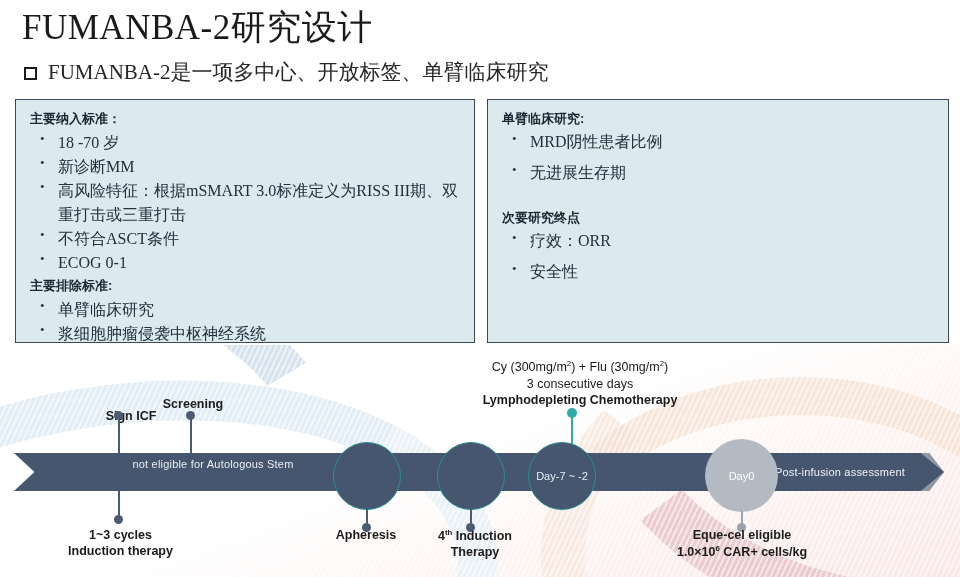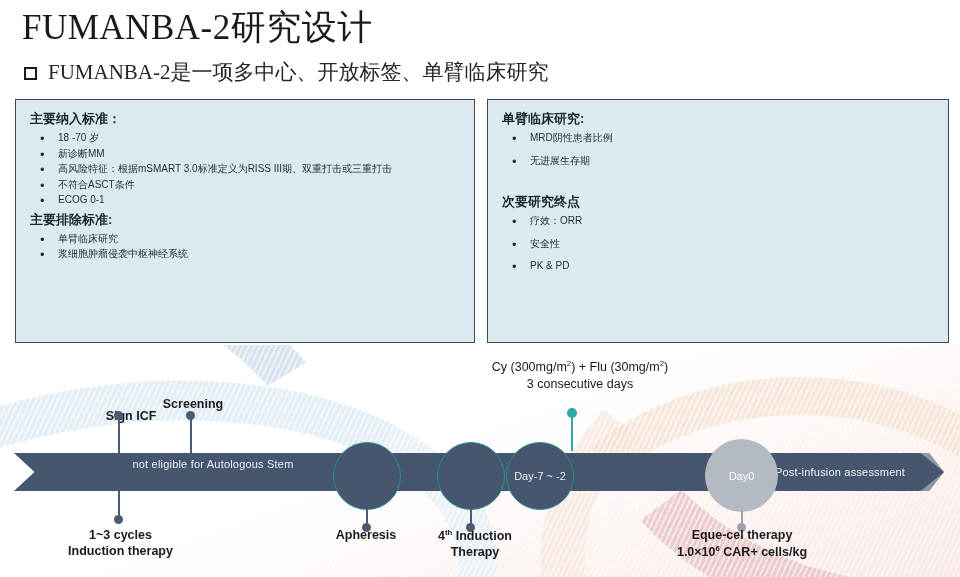--- a/index.html
+++ b/index.html
@@ -55,22 +55,22 @@
   .panel-head {
     font-family: "Liberation Sans", sans-serif;
     font-weight: bold;
     font-size: 13px;
     color: #1a2733;
     margin-bottom: 3px;
   }
 
   ul.crit { list-style: none; margin: 0 0 0 8px; }
   ul.crit li {
-    font-family: Liberation Sans, sans-serif;
-    font-size: 10px;
+    font-family: Liberation Serif, serif;
+    font-size: 16px;
     color: #21303d;
     line-height: 1.45;
     padding-left: 20px;
     position: relative;
     margin-bottom: 1px;
   }
   ul.crit li::before {
     content: "\2022";
     position: absolute;
     left: 2px; top: -1px;
@@ -184,21 +184,21 @@
     border: 1.3px solid #2a8f91;
     display: flex;
     align-items: center;
     justify-content: center;
     color: #e9eef4;
     font-size: 11px;
     text-align: center;
   }
   #node-apheresis { left: 333px; top: 97px; width: 68px; height: 68px; }
   #node-induction4 { left: 437px; top: 97px; width: 68px; height: 68px; }
-  #node-lympho    { left: 506px; top: 97px; width: 68px; height: 68px; }
+  #node-lympho    { left: 528px; top: 97px; width: 68px; height: 68px; }
   #node-day0 {
     left: 705px; top: 94px; width: 73px; height: 73px;
     background: #b3bac2; border: none; color: #ffffff;
   }
 
   
   .stem {
     position: absolute;
     width: 2px;
     background: #4b5c72;
@@ -261,39 +261,39 @@
   <div class="panel-head">单臂临床研究:</div>
   <ul class="crit spaced">
     <li>MRD阴性患者比例</li>
     <li>无进展生存期</li>
   </ul>
   <div class="gap-block"></div>
   <div class="panel-head">次要研究终点</div>
   <ul class="crit spaced">
     <li>疗效：ORR</li>
     <li>安全性</li>
-    <li>PK &amp; PD</li>
   </ul>
 </div>
 
 <div id="timeline">
 
   <div class="fan fan-left"></div>
   <div class="fan fan-left2"></div>
   <div class="fan fan-right"></div>
   <div class="fan fan-right2"></div>
   <div class="fan fan-right3"></div>
   <div class="stripes"></div>
 
   <div class="tl-label" id="lbl-signicf" style="left:78px; top:56px; width:106px;margin-top:8px;">Sign ICF</div>
   <div class="tl-label" id="lbl-screening" style="left:148px; top:52px; width:90px;">Screening</div>
 
   <div class="cap-top" id="cap-chemo" style="left:430px; top:14px; width:300px;">
     <div>Cy (300mg/m<sup>2</sup>) + Flu (30mg/m<sup>2</sup>)</div>
     <div>3 consecutive  days</div>
+    <div class="strong">Lymphodepleting Chemotherapy</div>
   </div>
 
   <div class="stem" style="left:118px; top:70px; height:48px;"></div>
   <div class="dot" style="left:114px; top:66px;"></div>
   <div class="stem" style="left:190px; top:70px; height:48px;"></div>
   <div class="dot" style="left:186px; top:66px;"></div>
 
   <div class="stem teal" style="left:571px; top:68px; height:38px;"></div>
   <div class="dot teal" style="left:567px; top:63px;"></div>
 
@@ -328,17 +328,17 @@
   </div>
 
   <div class="tl-label" style="left:316px; top:183px; width:100px;">Apheresis</div>
 
   <div class="tl-label" style="left:420px; top:183px; width:110px;">
     <div>4<sup>th</sup> Induction</div>
     <div>Therapy</div>
   </div>
 
   <div class="tl-label" style="left:648px; top:183px; width:188px;">
-    <div>Eque-cel therapy</div>
+    <div>Eque-cel eligible</div>
     <div>1.0×10<sup>6</sup> CAR+ cells/kg</div>
   </div>
 
 </div>
 
 </body></html>

